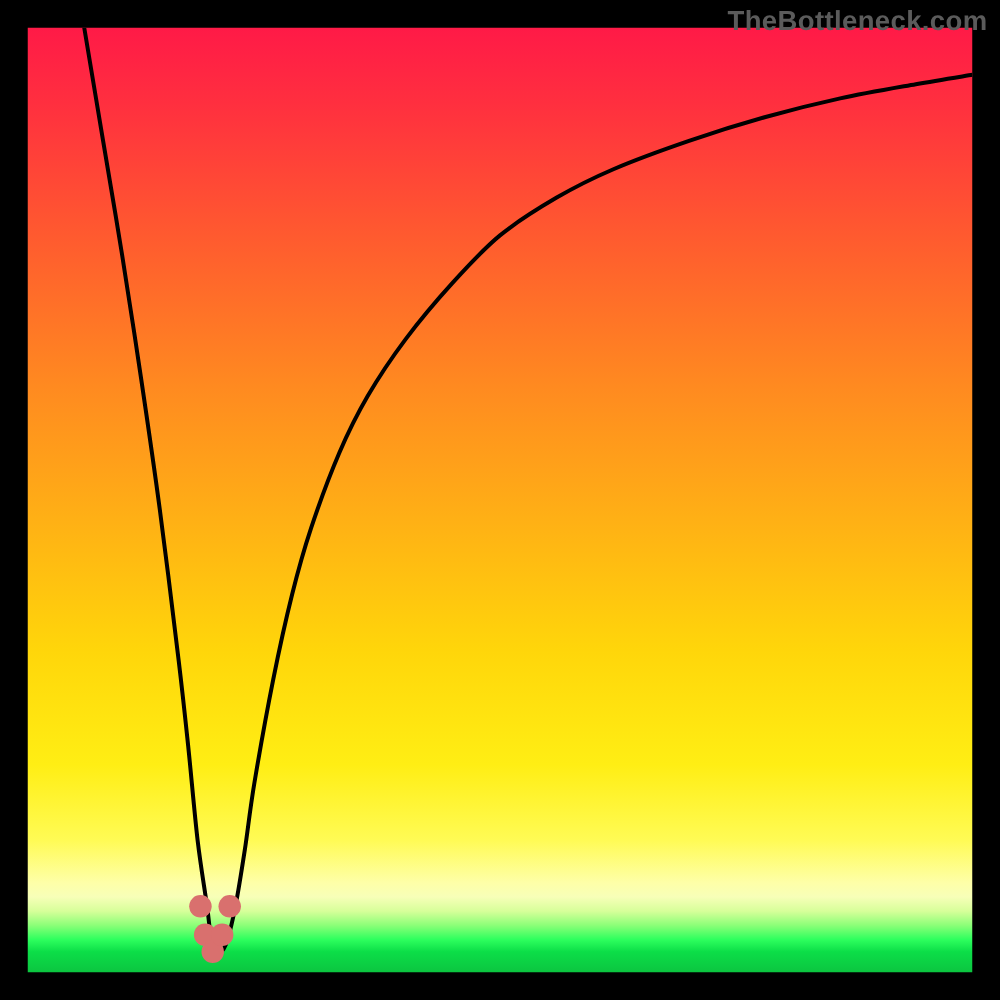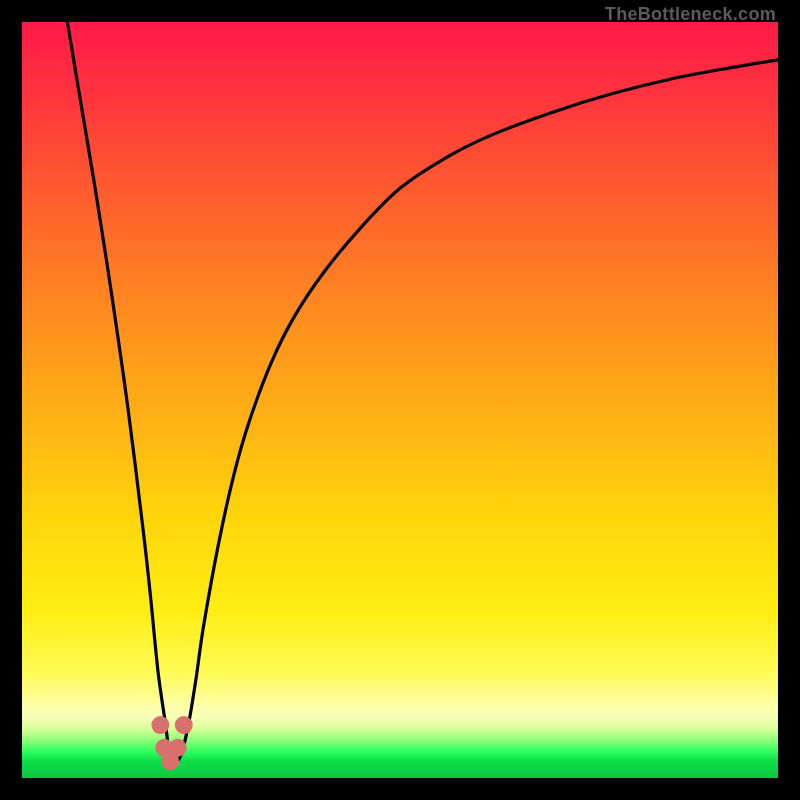--- a/index.html
+++ b/index.html
@@ -44,22 +44,22 @@
       #d7ff9a 93.5%,
       #8cff78 95%,
       #2eff5e 96.5%,
       #0cde48 97.8%,
       #0cc540 100%
     );
   }
   .watermark {
     position: absolute;
     top: 4px;
-    right: 24px;
-    font-size: 18px;
+    right: 10px;
+    font-size: 22px;
     font-weight: 600;
     color: #5b5b5b;
     letter-spacing: 0.3px;
     user-select: none;
   }
   svg.curve {
     position: absolute;
     inset: 0;
   }
 </style>

